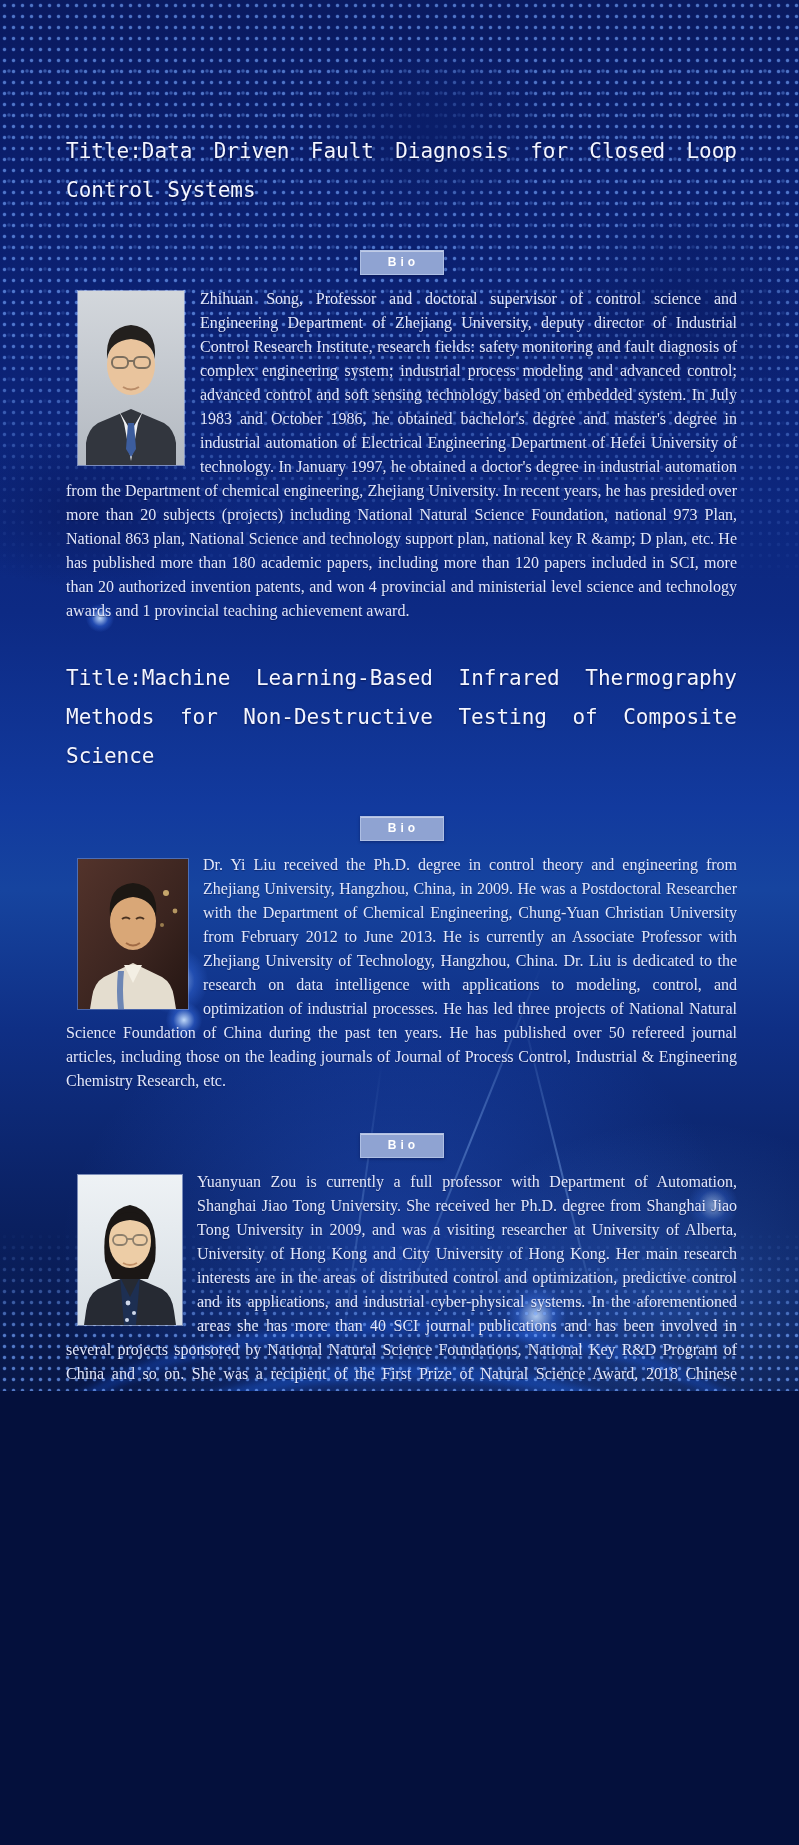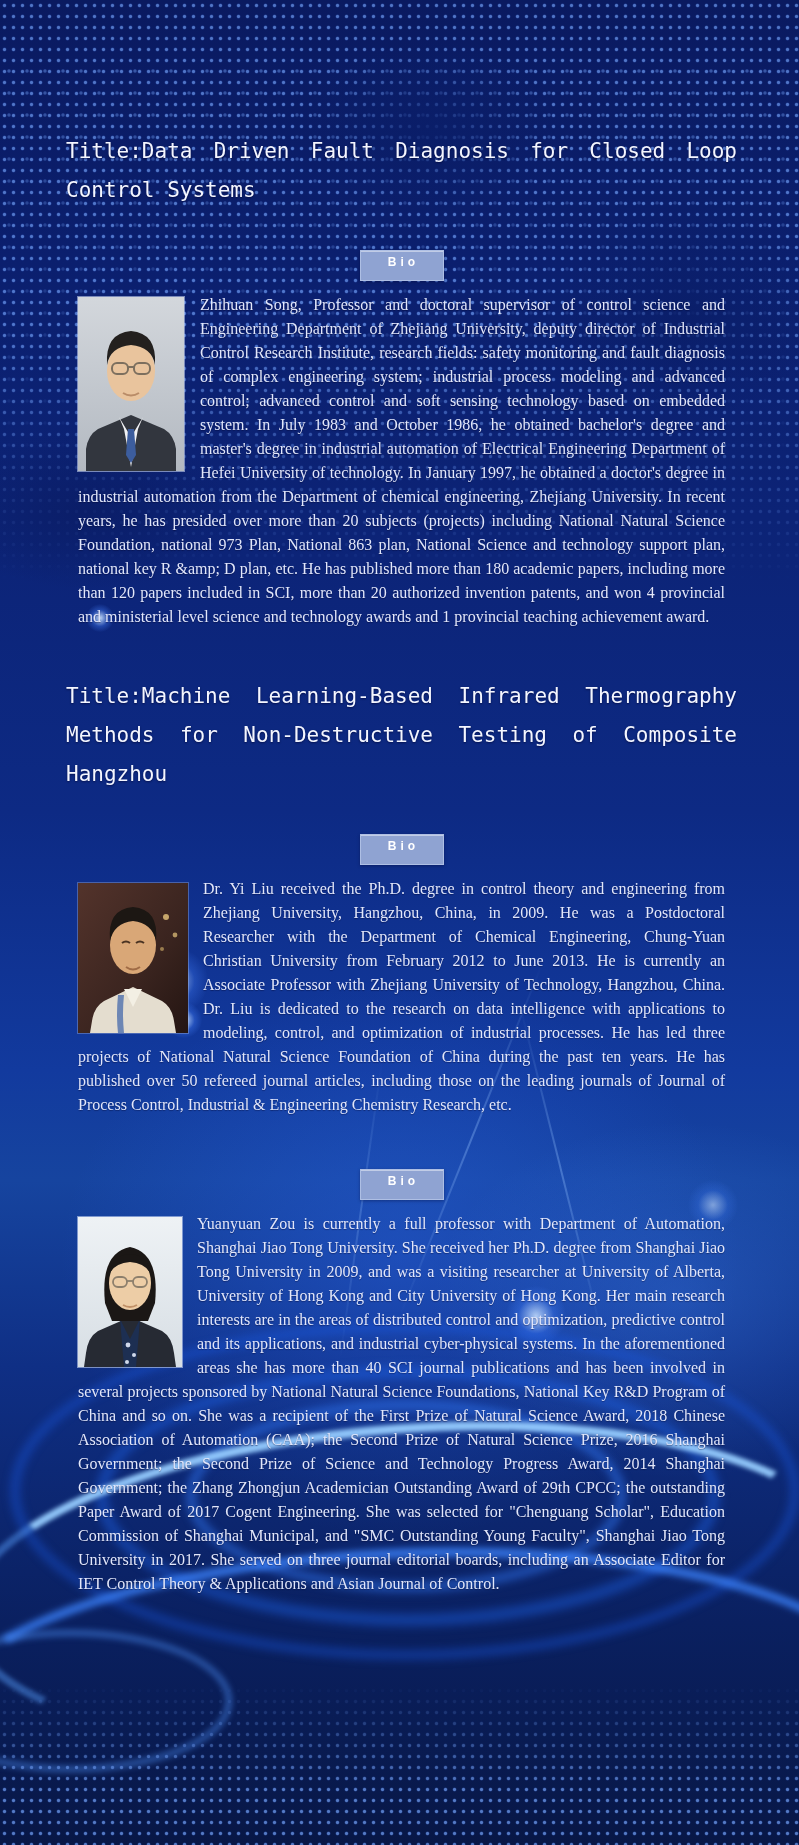--- a/index.html
+++ b/index.html
@@ -1,17 +1,17 @@
 <!DOCTYPE html>
 <html><head>
 <meta charset="utf-8">
 <style>
   html,body{margin:0;padding:0;background:#04103c;}
   .page{
-    position:relative;width:799px;height:1845px;margin:0 auto;overflow:hidden;
+    position:relative;width:799px;height:1391px;margin:0 auto;overflow:hidden;
     background:linear-gradient(180deg,
       #0a1a60 0%, #0b1f6e 14%, #0c2376 28%, #0d2a84 44%,
       #123a9e 58%, #16449f 64%, #0f2f85 74%, #0a2060 88%, #081746 100%);
     font-family:"Liberation Serif",serif;
   }
   
   .deco{position:absolute;pointer-events:none;}
   .dots{
     left:0;right:0;
     background-image:radial-gradient(circle,rgba(120,168,255,.85) 1.2px,rgba(70,120,230,.30) 1.9px,transparent 2.4px);
@@ -59,34 +59,34 @@
   .speaker{margin:0;}
   .speaker + .speaker{margin-top:36px;}
   .talk-title{
     margin:0;font-family:"DejaVu Sans Mono","Liberation Mono",monospace;
     font-weight:400;font-size:21px;line-height:39px;color:#f4f6ff;
     text-align:justify;text-shadow:0 1px 2px rgba(0,0,40,.55);
   }
   .badge-row{display:flex;justify-content:center;margin:40px 0 12px;}
   .bio-badge{
     display:inline-block;min-width:84px;box-sizing:border-box;text-align:center;
-    padding:5px 8px 12px;background:#8fa3d2;border:1px solid #aebfe4;
+    padding:5px 8px 6px;background:#8fa3d2;border:1px solid #aebfe4;
     color:#ffffff;font-family:"Liberation Sans",sans-serif;font-weight:bold;
     font-size:12px;line-height:1;letter-spacing:4px;text-indent:4px;cursor:pointer;
     box-shadow:inset 0 1px 0 rgba(255,255,255,.45), 0 1px 3px rgba(0,0,40,.35);
   }
   .bio{position:relative;}
   .bio::after{content:"";display:block;clear:both;}
   .photo{float:left;line-height:0;outline:1px solid rgba(215,225,248,.55);background:#9aa3ad;}
   .photo svg{display:block;}
   #photo1{margin:4px 16px 4px 12px;}
   #photo2{margin:6px 15px 4px 12px;outline-color:rgba(180,195,230,.35);}
   #photo3{margin:5px 15px 4px 12px;}
   .bio p{
-    margin:12px;font-family:"Liberation Serif",serif;font-size:16px;line-height:24px;
+    margin:0;font-family:"Liberation Serif",serif;font-size:16px;line-height:24px;
     color:#e2e7fb;text-align:justify;text-shadow:0 1px 1px rgba(0,0,40,.4);
   }
 </style>
 </head>
 <body>
 
 <div class="page">
 
   <div class="deco dots" id="dots-top"></div>
   <div class="deco dots" id="dots-top2"></div>
@@ -137,21 +137,21 @@
             <rect x="56" y="66" width="16" height="11" rx="5" fill="none" stroke="#7c6f5e" stroke-width="2"></rect>
             <line x1="50" y1="70" x2="56" y2="70" stroke="#7c6f5e" stroke-width="2"></line>
             <path d="M45 96 Q53 101 61 96" stroke="#b98c68" stroke-width="2" fill="none"></path>
           </svg>
         </span>
         <p>Zhihuan Song, Professor and doctoral supervisor of control science and Engineering Department of Zhejiang University, deputy director of Industrial Control Research Institute, research fields: safety monitoring and fault diagnosis of complex engineering system; industrial process modeling and advanced control; advanced control and soft sensing technology based on embedded system. In July 1983 and October 1986, he obtained bachelor's degree and master's degree in industrial automation of Electrical Engineering Department of Hefei University of technology. In January 1997, he obtained a doctor's degree in industrial automation from the Department of chemical engineering, Zhejiang University. In recent years, he has presided over more than 20 subjects (projects) including National Natural Science Foundation, national 973 Plan, National 863 plan, National Science and technology support plan, national key R &amp;amp; D plan, etc. He has published more than 180 academic papers, including more than 120 papers included in SCI, more than 20 authorized invention patents, and won 4 provincial and ministerial level science and technology awards and 1 provincial teaching achievement award.</p>
       </div>
     </section>
 
     <section class="speaker">
-      <h2 class="talk-title">Title:Machine Learning-Based Infrared Thermography Methods for Non-Destructive Testing of Composite Hangzhou</h2>
+      <h2 class="talk-title">Title:Machine Learning-Based Infrared Thermography Methods for Non-Destructive Testing of Composite Science</h2>
       <div class="badge-row">
         <div class="bio-badge">Bio</div>
       </div>
       <div class="bio">
         <span class="photo" id="photo2" role="img" aria-label="Portrait photo of Dr. Yi Liu">
           <svg width="110" height="150" viewBox="0 0 110 150" xmlns="http://www.w3.org/2000/svg">
             <defs>
               <linearGradient id="bg2" x1="0" y1="0" x2="1" y2="1">
                 <stop offset="0" stop-color="#53332b"></stop>
                   <stop offset="0.6" stop-color="#3a241f"></stop>

